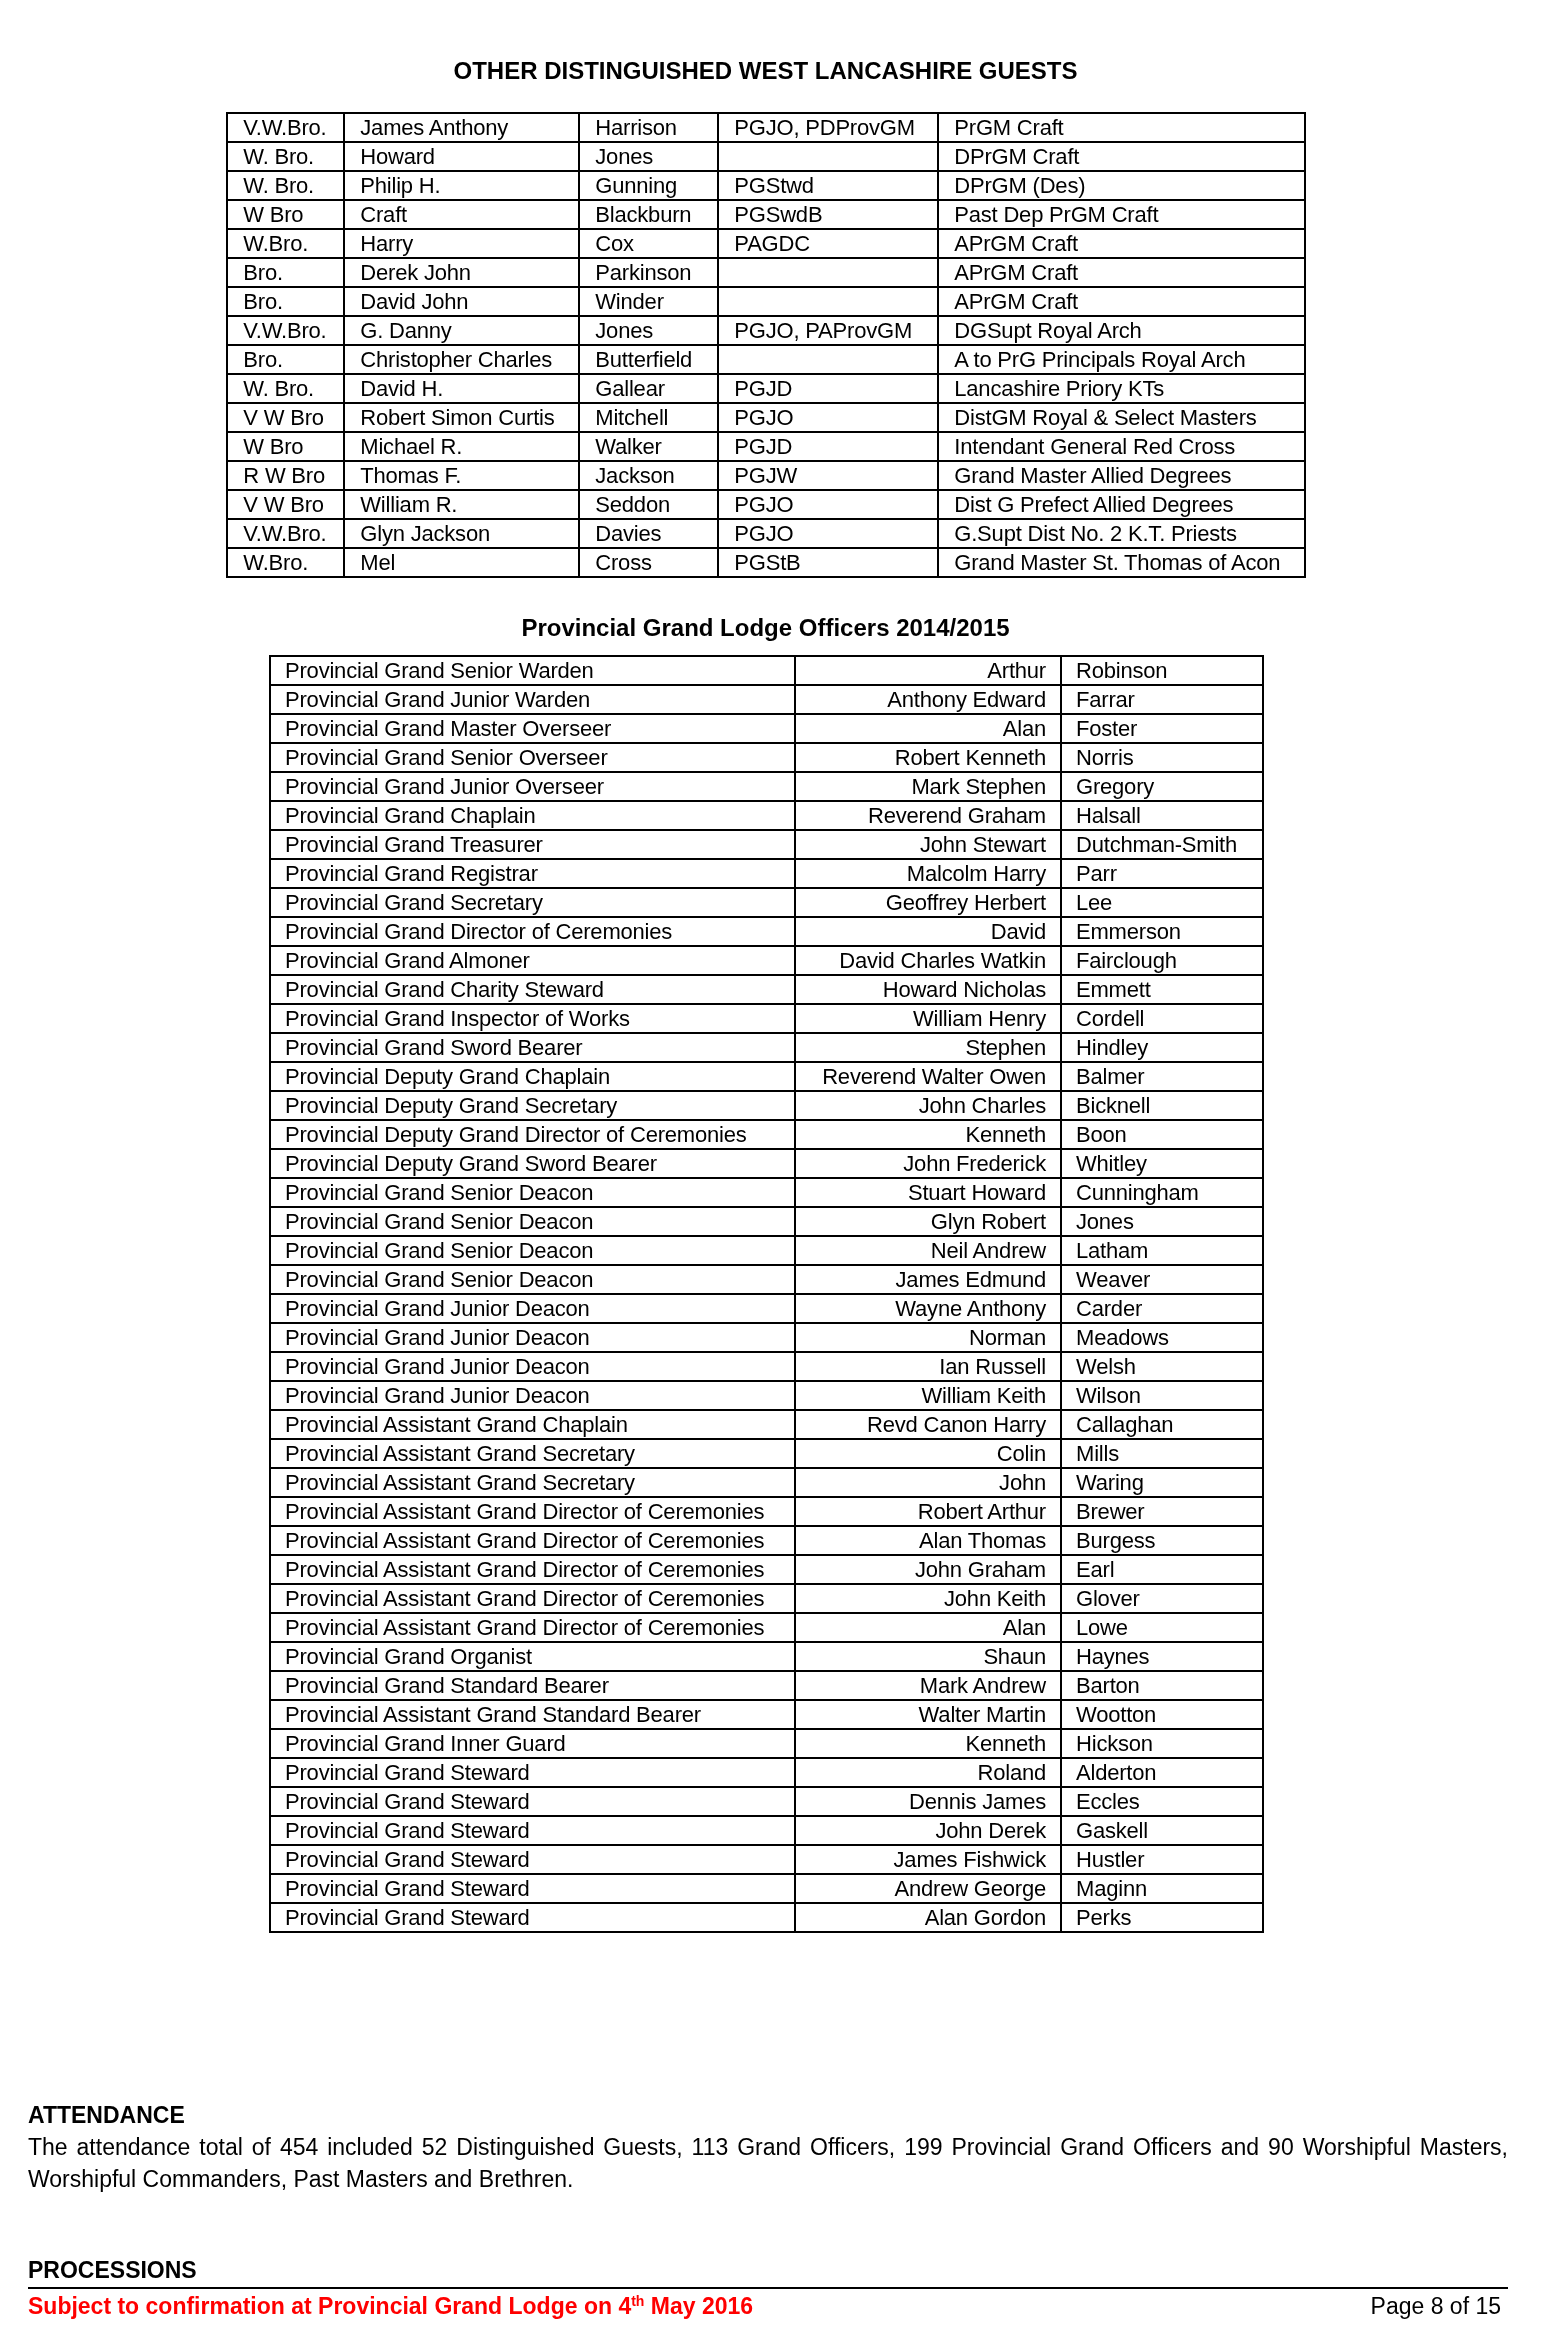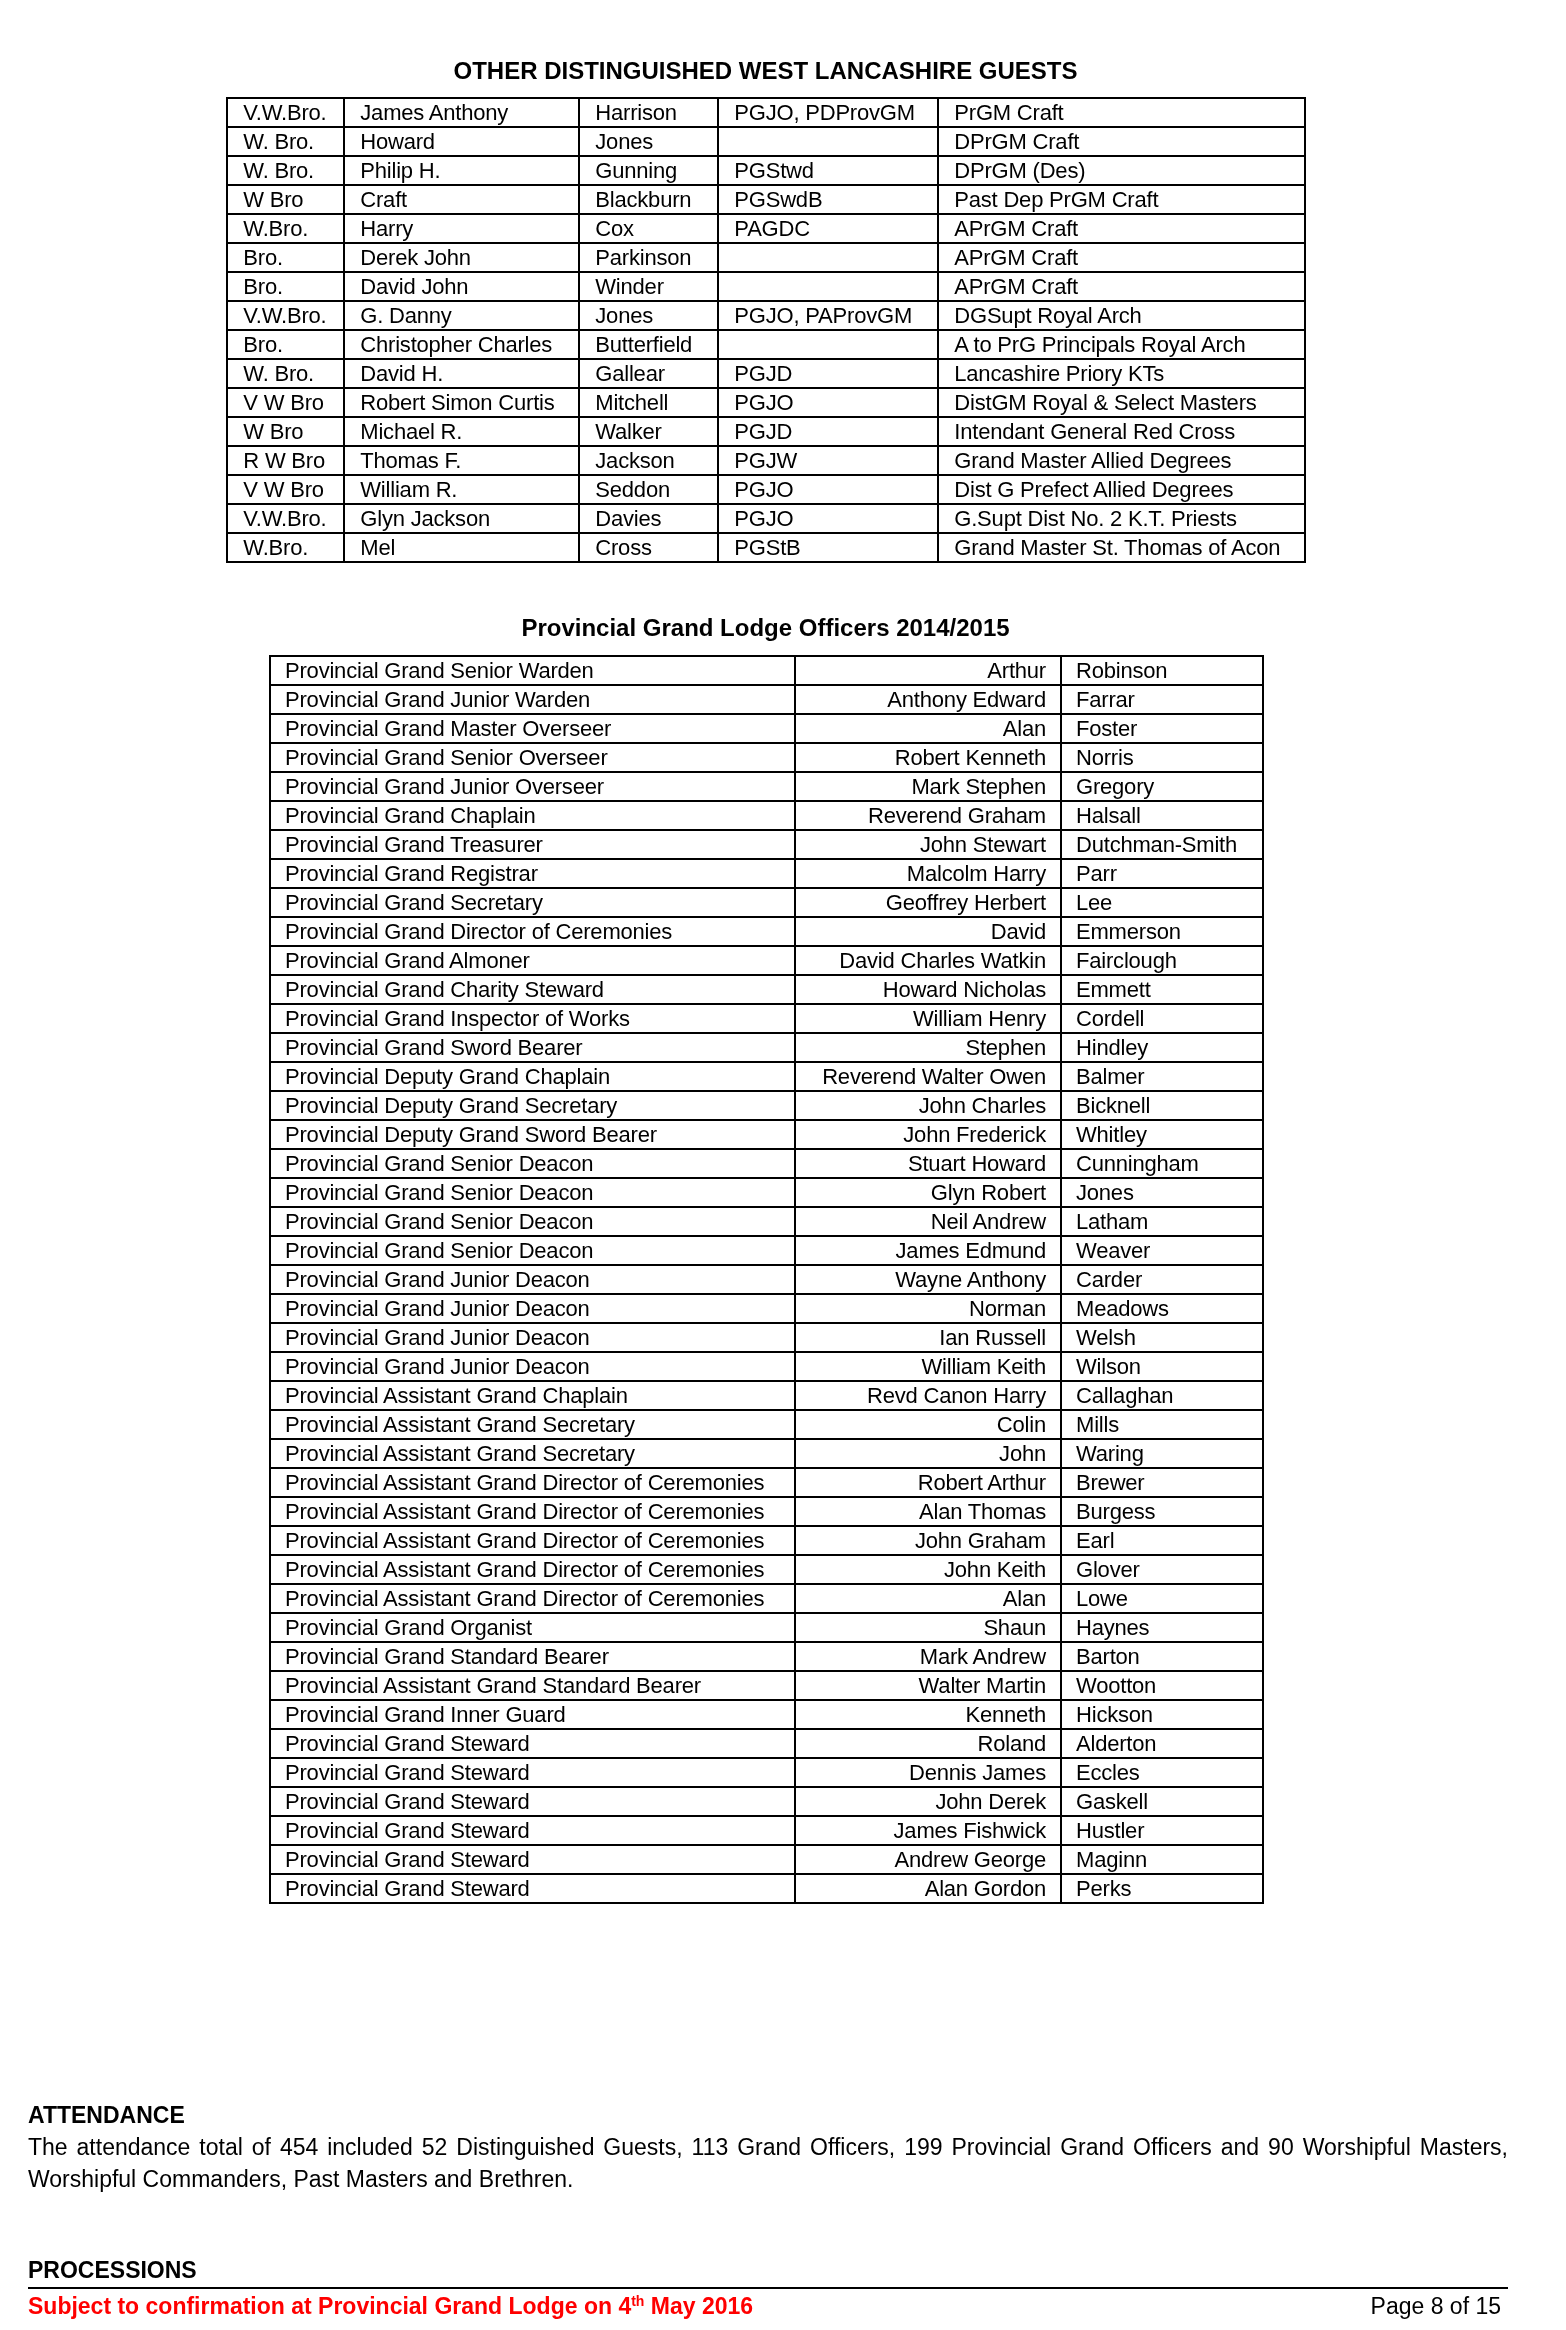--- a/index.html
+++ b/index.html
@@ -13,21 +13,21 @@
   }
   #guests-title { top: 57px; }
   #officers-title { top: 614px; }
 
   table { position: absolute; border-collapse: collapse; table-layout: fixed; }
   td {
     border: 2.1px solid #000; padding: 0 14px; height: 27px;
     font-size: 22px; line-height: 27px; white-space: nowrap; overflow: hidden;
     letter-spacing: -0.2px;
   }
-  #guests-table { left: 226px; top: 97px; width: 1078px; }
+  #guests-table { left: 226px; top: 112px; width: 1078px; }
   #guests-table td { padding-left: 15.3px; padding-right: 7px; }
   #officers-table { left: 269px; top: 655px; width: 993px; }
   #officers-table td.first { text-align: right; }
 
   .section-heading {
     position: absolute; left: 28px; margin: 0; font-weight: bold;
     font-size: 23px; line-height: 28px;
   }
   #attendance-heading { top: 2101px; }
   #processions-heading { top: 2256px; }
@@ -260,20 +260,25 @@
         <td>Provincial Deputy Grand Chaplain</td>
         <td class="first">Reverend Walter Owen</td>
         <td>Balmer</td>
       </tr>
       <tr>
         <td>Provincial Deputy Grand Secretary</td>
         <td class="first">John Charles</td>
         <td>Bicknell</td>
       </tr>
       <tr>
+        <td>Provincial Deputy Grand Director of Ceremonies</td>
+        <td class="first">Kenneth</td>
+        <td>Boon</td>
+      </tr>
+      <tr>
         <td>Provincial Deputy Grand Sword Bearer</td>
         <td class="first">John Frederick</td>
         <td>Whitley</td>
       </tr>
       <tr>
         <td>Provincial Grand Senior Deacon</td>
         <td class="first">Stuart Howard</td>
         <td>Cunningham</td>
       </tr>
       <tr>

